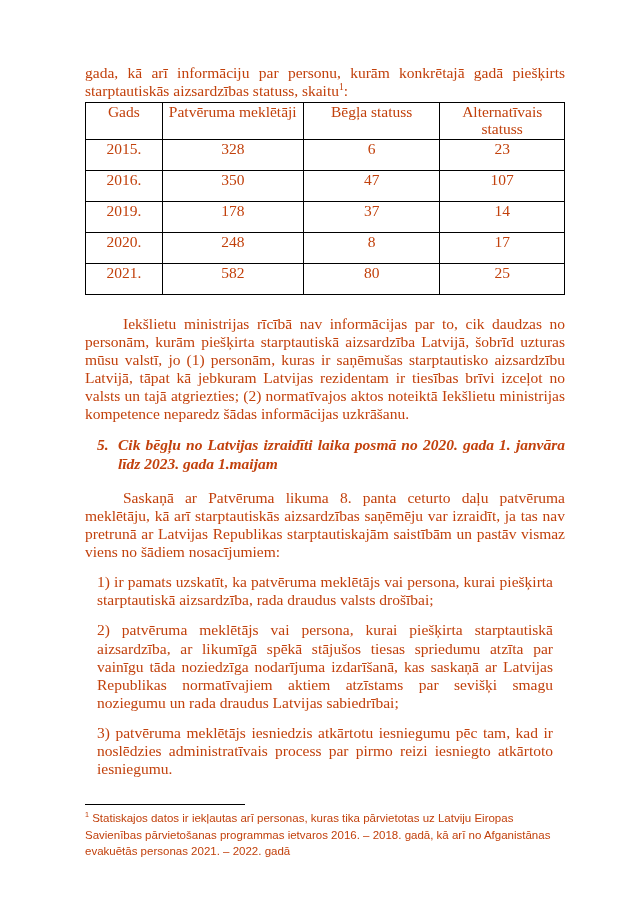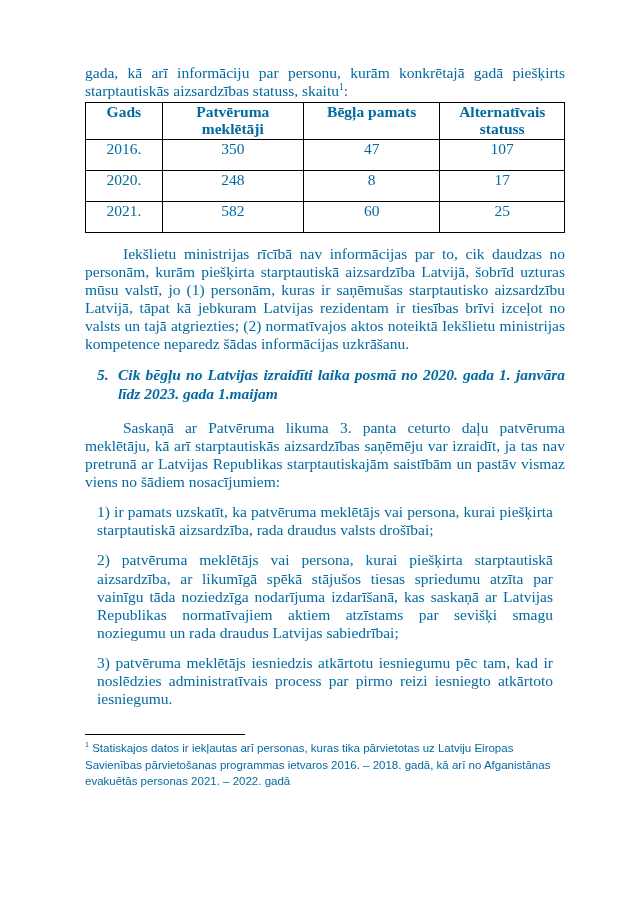--- a/index.html
+++ b/index.html
@@ -7,48 +7,48 @@
     position: relative;
     width: 643px;
     height: 908px;
     margin: 0 auto;
     background: #ffffff;
     box-sizing: border-box;
     padding: 64px 78px 0 85px;
     font-family: "Liberation Serif", serif;
     font-size: 15.5px;
     line-height: 1.17;
-    color: #0369a1;
+    color: #c2410c;
     overflow: hidden;
   }
   p { margin: 0; text-align: justify; }
   sup { font-size: 0.62em; vertical-align: super; line-height: 0; }
 
   
   table.data-table {
     width: 100%;
     border-collapse: collapse;
     margin-top: 2px;
     line-height: 1.08;
   }
   table.data-table th, table.data-table td {
     border: 1px solid #000000;
     text-align: center;
     vertical-align: top;
     font-size: 15.5px;
     padding: 1px 3px;
   }
-  table.data-table th { font-weight: bold; }
+  table.data-table th { font-weight: normal; }
   table.data-table td { height: 28px; }
   col.c-gads { width: 16%; }
   col.c-patveruma { width: 29.5%; }
   col.c-begla { width: 28.5%; }
   col.c-alternativais { width: 26%; }
 
-  .para-ministry { margin-top: 12px; text-indent: 38px; }
+  .para-ministry { margin-top: 20px; text-indent: 38px; }
 
   .heading5 {
     display: flex;
     margin: 13px 0 0 12px;
     font-weight: bold;
     font-style: italic;
     text-align: left;
   }
   .heading5 .num { width: 21px; flex-shrink: 0; }
   .heading5 .title { flex: 1; text-align: justify; }
@@ -81,54 +81,66 @@
     <colgroup>
       <col class="c-gads">
         <col class="c-patveruma">
         <col class="c-begla">
         <col class="c-alternativais">
     </colgroup>
     <thead>
       <tr>
         <th>Gads</th>
         <th>Patvēruma meklētāji</th>
-        <th>Bēgļa pamats</th>
+        <th>Bēgļa statuss</th>
         <th>Alternatīvais statuss</th>
       </tr>
     </thead>
     <tbody>
       <tr>
+        <td>2015.</td>
+        <td>328</td>
+        <td>6</td>
+        <td>23</td>
+      </tr>
+      <tr>
         <td>2016.</td>
         <td>350</td>
         <td>47</td>
         <td>107</td>
+      </tr>
+      <tr>
+        <td>2019.</td>
+        <td>178</td>
+        <td>37</td>
+        <td>14</td>
       </tr>
       <tr>
         <td>2020.</td>
         <td>248</td>
         <td>8</td>
         <td>17</td>
       </tr>
       <tr>
         <td>2021.</td>
         <td>582</td>
-        <td>60</td>
+        <td>80</td>
         <td>25</td>
       </tr>
     </tbody>
   </table>
 
   <p class="para-ministry">Iekšlietu ministrijas rīcībā nav informācijas par to, cik daudzas no personām, kurām piešķirta starptautiskā aizsardzība Latvijā, šobrīd uzturas mūsu valstī, jo (1) personām, kuras ir saņēmušas starptautisko aizsardzību Latvijā, tāpat kā jebkuram Latvijas rezidentam ir tiesības brīvi izceļot no valsts un tajā atgriezties; (2) normatīvajos aktos noteiktā Iekšlietu ministrijas kompetence neparedz šādas informācijas uzkrāšanu.</p>
 
   <div class="heading5">
     <span class="num">5.</span>
     <span class="title">Cik bēgļu no Latvijas izraidīti laika posmā no 2020. gada 1. janvāra līdz 2023. gada 1.maijam</span>
   </div>
 
-  <p class="para-saskana">Saskaņā ar Patvēruma likuma 3. panta ceturto daļu patvēruma meklētāju, kā arī starptautiskās aizsardzības saņēmēju var izraidīt, ja tas nav pretrunā ar Latvijas Republikas starptautiskajām saistībām un pastāv vismaz viens no šādiem nosacījumiem:</p>
+  <p class="para-saskana">Saskaņā ar Patvēruma likuma 8. panta ceturto daļu patvēruma meklētāju, kā arī starptautiskās aizsardzības saņēmēju var izraidīt, ja tas nav pretrunā ar Latvijas Republikas starptautiskajām saistībām un pastāv vismaz viens no šādiem nosacījumiem:</p>
 
   <p class="condition">1) ir pamats uzskatīt, ka patvēruma meklētājs vai persona, kurai piešķirta starptautiskā aizsardzība, rada draudus valsts drošībai;</p>
   <p class="condition">2) patvēruma meklētājs vai persona, kurai piešķirta starptautiskā aizsardzība, ar likumīgā spēkā stājušos tiesas spriedumu atzīta par vainīgu tāda noziedzīga nodarījuma izdarīšanā, kas saskaņā ar Latvijas Republikas normatīvajiem aktiem atzīstams par sevišķi smagu noziegumu un rada draudus Latvijas sabiedrībai;</p>
   <p class="condition">3) patvēruma meklētājs iesniedzis atkārtotu iesniegumu pēc tam, kad ir noslēdzies administratīvais process par pirmo reizi iesniegto atkārtoto iesniegumu.</p>
 
   <div class="footnote-area">
     <div class="footnote-rule"></div>
     <p class="footnote-text"><sup>1</sup> <span>Statiskajos datos ir iekļautas arī personas, kuras tika pārvietotas uz Latviju Eiropas Savienības pārvietošanas programmas ietvaros 2016. – 2018. gadā, kā arī no Afganistānas evakuētās personas 2021. – 2022. gadā</span></p>
   </div>
 

